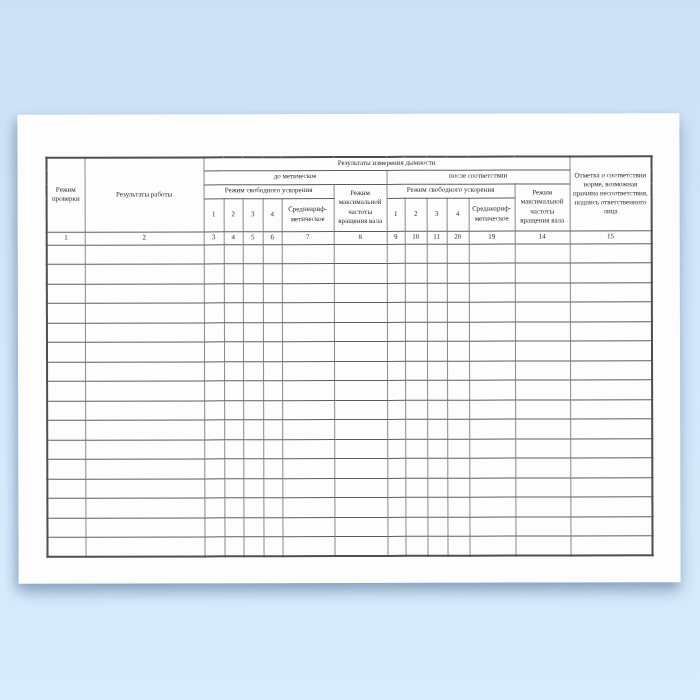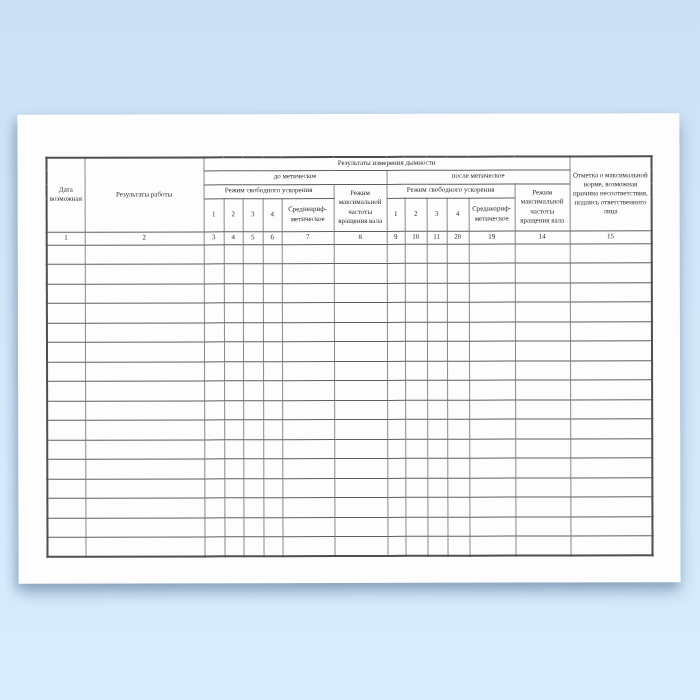--- a/index.html
+++ b/index.html
@@ -77,28 +77,28 @@
         <col style="width:18px">
           <col style="width:22px">
           <col style="width:20px">
           <col style="width:22px">
         <col style="width:46px">
           <col style="width:55px">
           <col style="width:82px">
       </colgroup>
       <thead>
         <tr class="row-a">
-          <th rowspan="4">Дата возможная</th>
+          <th rowspan="4">Режим проверки</th>
           <th rowspan="4">Результаты работы</th>
           <th colspan="12" class="small">Результаты измерения дымности</th>
-          <th rowspan="4">Отметка о максимальной норме, возможная причина несоответствия, подпись ответственного лица</th>
+          <th rowspan="4">Отметка о соответствии норме, возможная причина несоответствия, подпись ответственного лица</th>
         </tr>
         <tr class="row-b">
           <th colspan="6" class="small">до метическое</th>
-          <th colspan="6" class="small">после метическое</th>
+          <th colspan="6" class="small">после соответствии</th>
         </tr>
         <tr class="row-c">
           <th colspan="5" class="small">Режим свободного ускорения</th>
           <th rowspan="2" class="small">Режим максимальной частоты вращения вала</th>
           <th colspan="5" class="small">Режим свободного ускорения</th>
           <th rowspan="2" class="small">Режим максимальной частоты вращения вала</th>
         </tr>
         <tr class="row-d">
           <th>1</th>
           <th>2</th>

